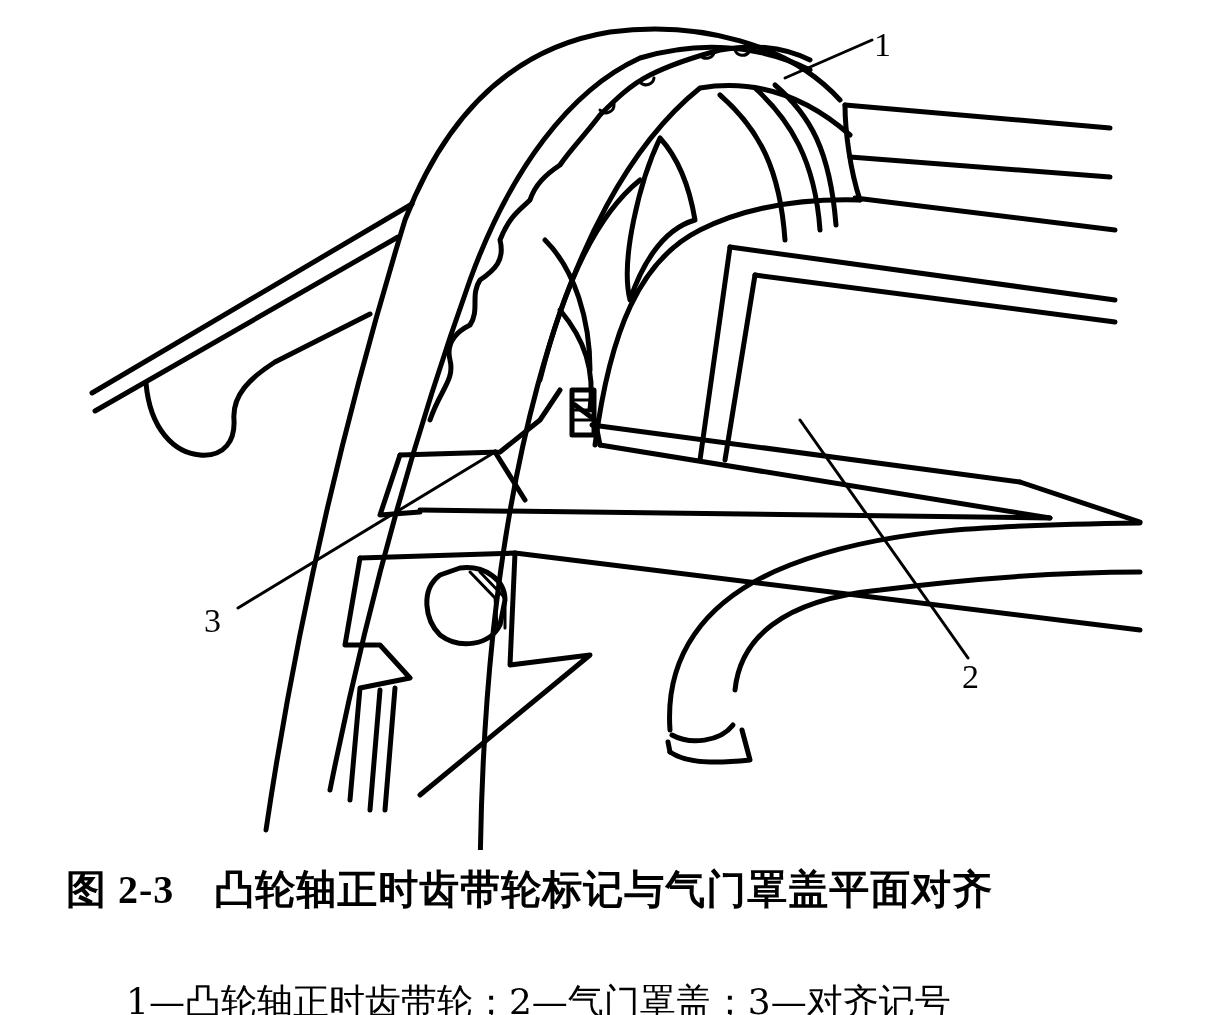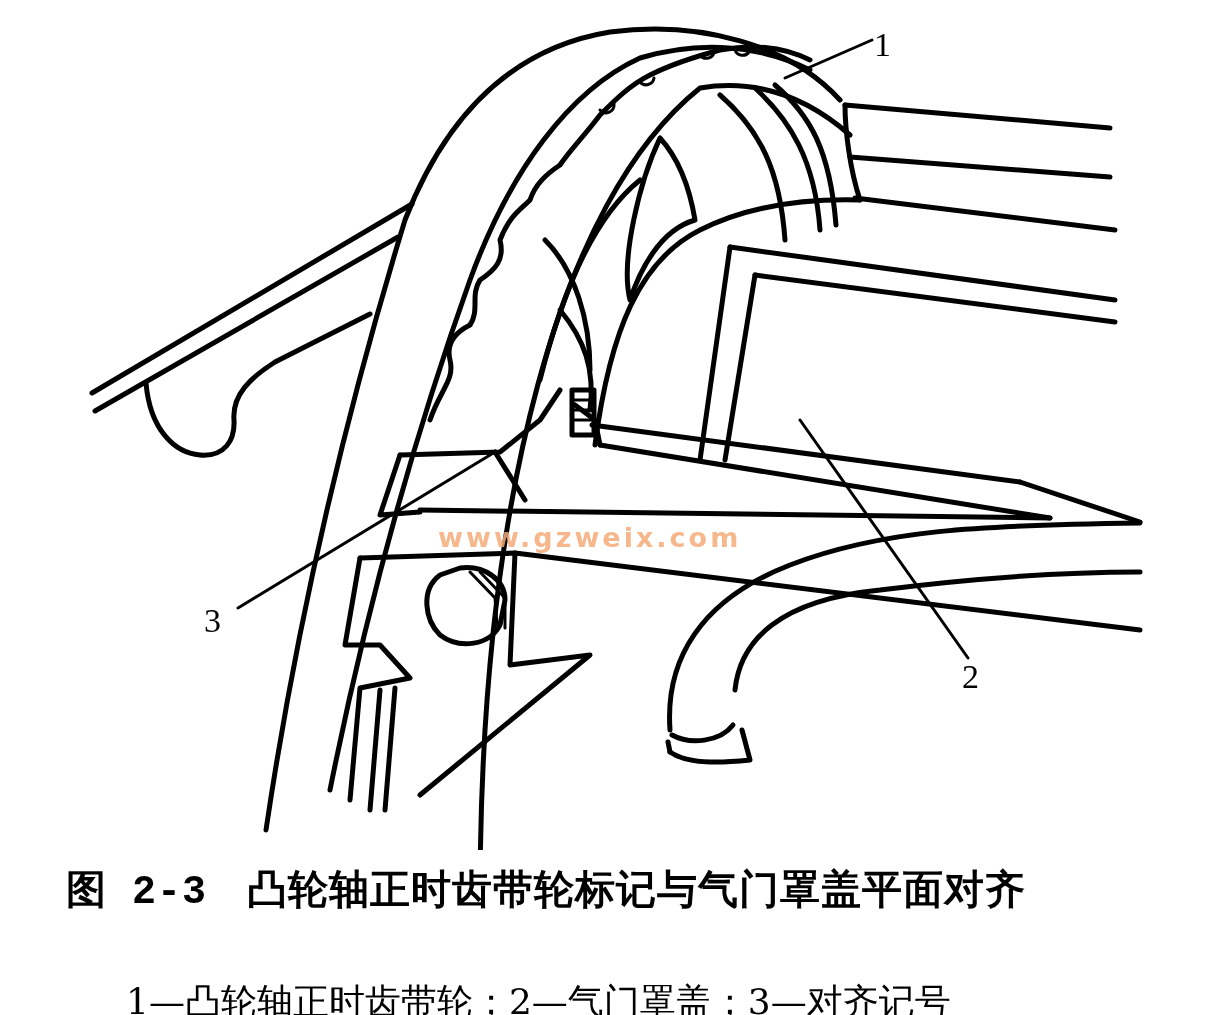--- a/index.html
+++ b/index.html
@@ -4,21 +4,21 @@
 <style>
   html, body { margin: 0; padding: 0; background: #ffffff; }
   body { width: 1218px; height: 1015px; position: relative; overflow: hidden; font-family: "DejaVu Sans", sans-serif; }
   #figure { position: absolute; left: 0; top: 0; width: 1218px; height: 850px; }
   #figure svg { width: 1218px; height: 850px; display: block; }
   .ln { fill: none; stroke: #000; stroke-width: 5; stroke-linecap: round; stroke-linejoin: round; }
   .thin { fill: none; stroke: #000; stroke-width: 3; stroke-linecap: round; }
   .callout-num { position: absolute; font-family: "Liberation Serif", "DejaVu Serif", serif; font-size: 34px; color: #000; line-height: 1; }
   .wm-cn { position: absolute; left: 426px; top: 468px; font-family: "DejaVu Sans", sans-serif; font-weight: bold; font-size: 50px; letter-spacing: 4px; color: rgba(244,170,120,0.85); white-space: nowrap; }
   .wm-url { position: absolute; left: 438px; top: 522px; font-family: "DejaVu Sans", sans-serif; font-weight: bold; font-size: 27px; letter-spacing: 3px; color: rgba(244,170,120,0.85); white-space: nowrap; }
-  .caption-title { position: absolute; left: 66px; top: 862px; width: 1110px; font-family: Liberation Mono, monospace; font-weight: bold; font-size: 40px; color: #000; white-space: nowrap; letter-spacing: 1px; }
+  .caption-title { position: absolute; left: 66px; top: 862px; width: 1110px; font-family: Liberation Serif, serif; font-weight: bold; font-size: 40px; color: #000; white-space: nowrap; letter-spacing: 1px; }
   .caption-title .fig-no { margin-right: 40px; }
   .caption-legend { position: absolute; left: 126px; top: 938px; font-family: "DejaVu Serif", serif; font-size: 36px; color: #000; white-space: nowrap; margin-top: 40px; }
 </style>
 </head>
 <body>
 
 <div id="figure">
   <svg viewBox="0 0 1218 850" xmlns="http://www.w3.org/2000/svg">
 
     <g>
@@ -99,20 +99,19 @@
       <path class="thin" d="M785 78 L872 40"></path>
       <path class="thin" d="M800 420 L968 658"></path>
       <path class="thin" d="M238 608 L495 452"></path>
     </g>
   </svg>
 
   <span class="callout-num" style="left:874px; top:28px;">1</span>
   <span class="callout-num" style="left:962px; top:660px;">2</span>
   <span class="callout-num" style="left:204px; top:604px;">3</span>
 
-  <div class="wm-url">www.gzweix.com</div>
 </div>
 
 <div class="caption-title">
   <span class="fig-no">图 2-3</span><span>凸轮轴正时齿带轮标记与气门罩盖平面对齐</span>
 </div>
 
 <div class="caption-legend">1—凸轮轴正时齿带轮；2—气门罩盖；3—对齐记号</div>
 
 </body></html>

